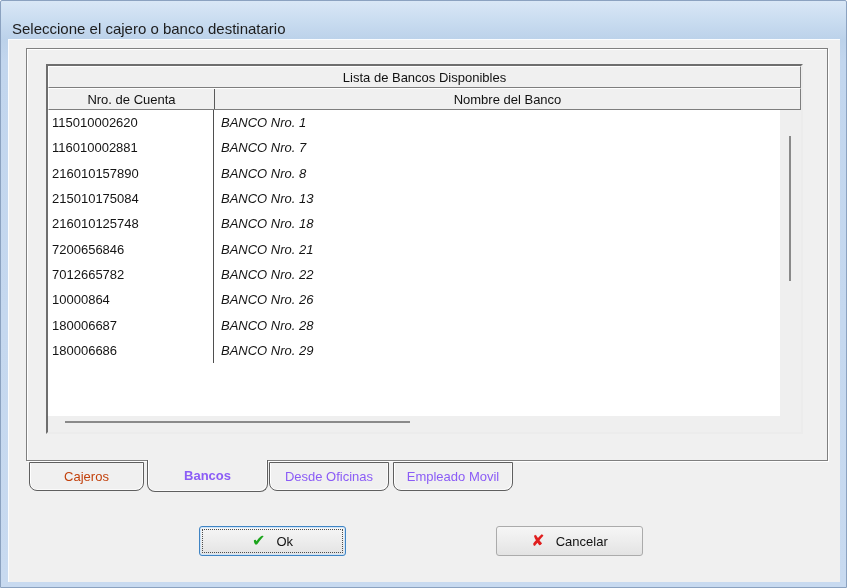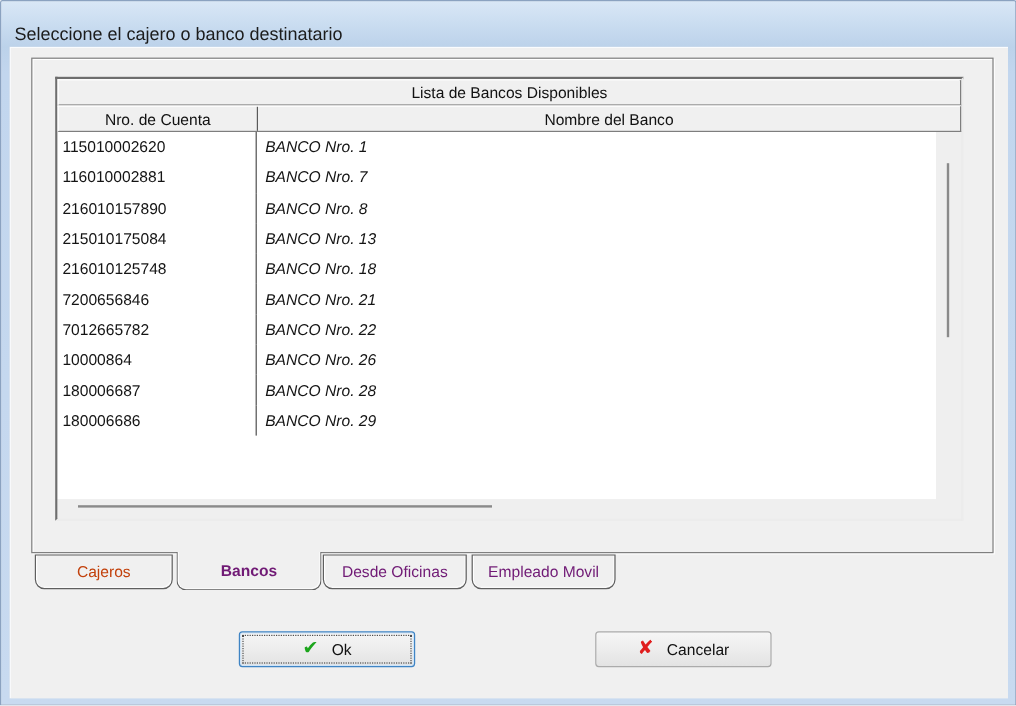--- a/index.html
+++ b/index.html
@@ -60,21 +60,21 @@
   .h-thumb{position:absolute;left:17px;top:5px;width:345px;height:2px;background:#8a8a8a;}
   .v-gutter{flex:0 0 21px;background:#efefef;position:relative;}
   .v-thumb{position:absolute;left:9px;top:26px;width:2px;height:145px;background:#8a8a8a;}
 
   
   .tab{
     position:absolute;height:29px;background:#f0f0f0;
     border:1px solid #5f5f5f;border-top:1px solid #5f5f5f;
     border-radius:0 0 8px 8px;
     display:flex;align-items:center;justify-content:center;
-    font-size:13px;color:#701a75;
+    font-size:13px;color:#8b5cf6;
     box-shadow:inset 1px 0 0 #ffffff,inset -1px -1px 0 #fafafa;
     cursor:default;
   }
   .tab.disabled{color:#c2410c;}
   .tab.active{
     border-top:none;height:32px;top:421px !important;
     font-weight:bold;z-index:5;
     box-shadow:inset 1px 0 0 #ffffff,inset -1px -1px 0 #fafafa;
   }
 

